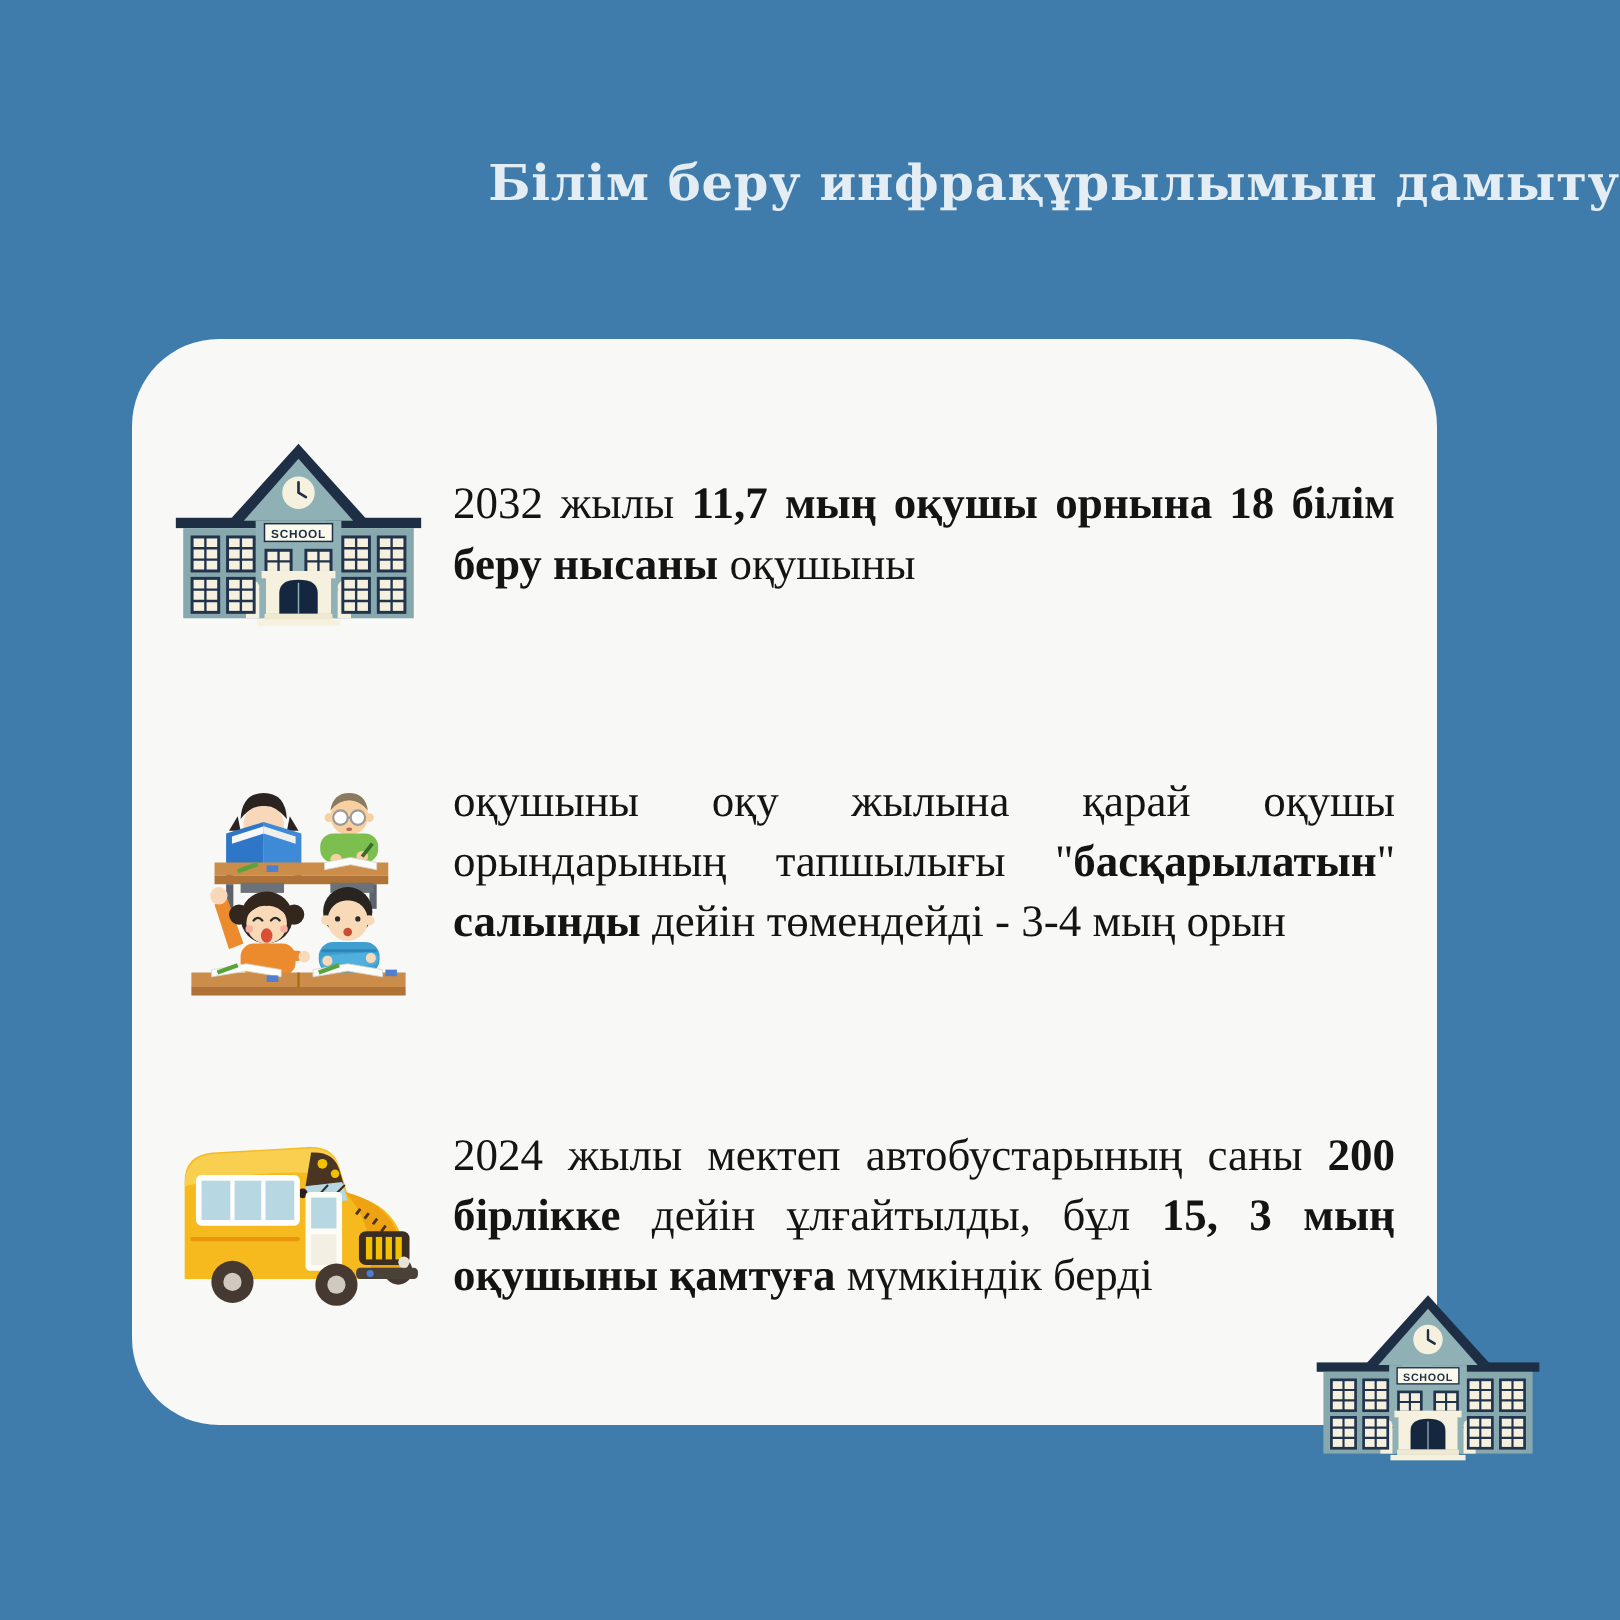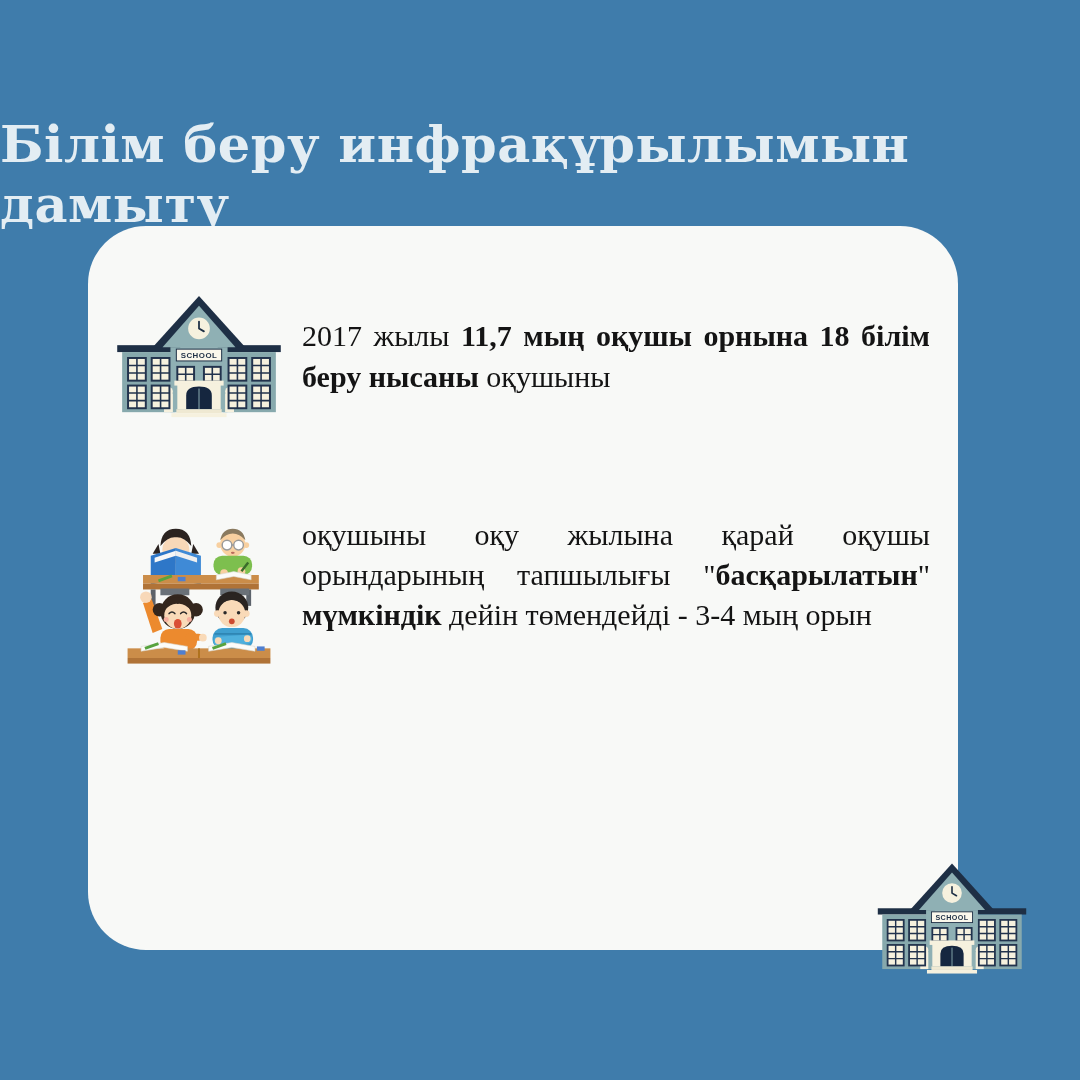--- a/index.html
+++ b/index.html
@@ -4,24 +4,24 @@
 <title>Infographic</title>
 <style>
   html,body{margin:0;padding:0;}
   .stage{
     position:relative;width:1080px;height:1080px;overflow:hidden;
     background:#3f7cab;
     font-family:"Liberation Serif", serif;
   }
   .main-title{
     position:absolute;top:80px;left:0;width:100%;
-    text-align:left;
+    text-align:right;
     font-family:"DejaVu Serif", serif;
     font-weight:bold;
-    font-size:51px;
+    font-size:33px;
     color:#e3edf3;
     letter-spacing:0.5px;
   }
   .card{
     position:absolute;left:88px;top:226px;width:870px;height:724px;
     background:#f8f9f7;border-radius:58px;
   }
   .row{
     position:absolute;left:22px;right:28px;
     display:flex;align-items:center;
@@ -214,32 +214,40 @@
   <h1 class="main-title">Білім беру инфрақұрылымын дамыту</h1>
 
   <div class="card">
 
     <div class="row row-1">
       <div class="icon-box">
         <svg width="168" height="134" viewBox="0 0 170 136">
             <use href="#sym-school"></use>
           </svg>
       </div>
-      <p class="row-text"><span>2017 жылы </span><b>11,7 мың оқушы орнына 18 білім беру нысаны</b><span></span><b></b><span> оқушыны</span></p>
+      <p class="row-text"><span>2032 жылы </span><b>11,7 мың оқушы орнына 18 білім беру нысаны</b><span></span><b></b><span> оқушыны</span></p>
     </div>
 
     <div class="row row-2">
       <div class="icon-box">
         <svg width="166" height="178" viewBox="0 0 172 184">
             <use href="#sym-students"></use>
           </svg>
       </div>
-      <p class="row-text"><span>оқушыны оқу жылына қарай оқушы орындарының тапшылығы "</span><b>басқарылатын</b><span>" </span><b>мүмкіндік</b><span> дейін төмендейді - 3-4 мың орын</span></p>
+      <p class="row-text"><span>оқушыны оқу жылына қарай оқушы орындарының тапшылығы "</span><b>басқарылатын</b><span>" </span><b>салынды</b><span> дейін төмендейді - 3-4 мың орын</span></p>
     </div>
 
+    <div class="row row-3">
+      <div class="icon-box">
+        <svg width="178" height="139" viewBox="0 0 190 148">
+            <use href="#sym-bus"></use>
+          </svg>
+      </div>
+      <p class="row-text"><span>2024 жылы мектеп автобустарының саны </span><b>200 бірлікке</b><span> дейін ұлғайтылды, бұл </span><b>15, 3 мың оқушыны қамтуға</b><span> мүмкіндік берді</span></p>
+    </div>
 
   </div>
 
   <svg class="corner-school" viewBox="0 0 170 136">
       <use href="#sym-school"></use>
     </svg>
 
 </div>
 
 </body></html>

